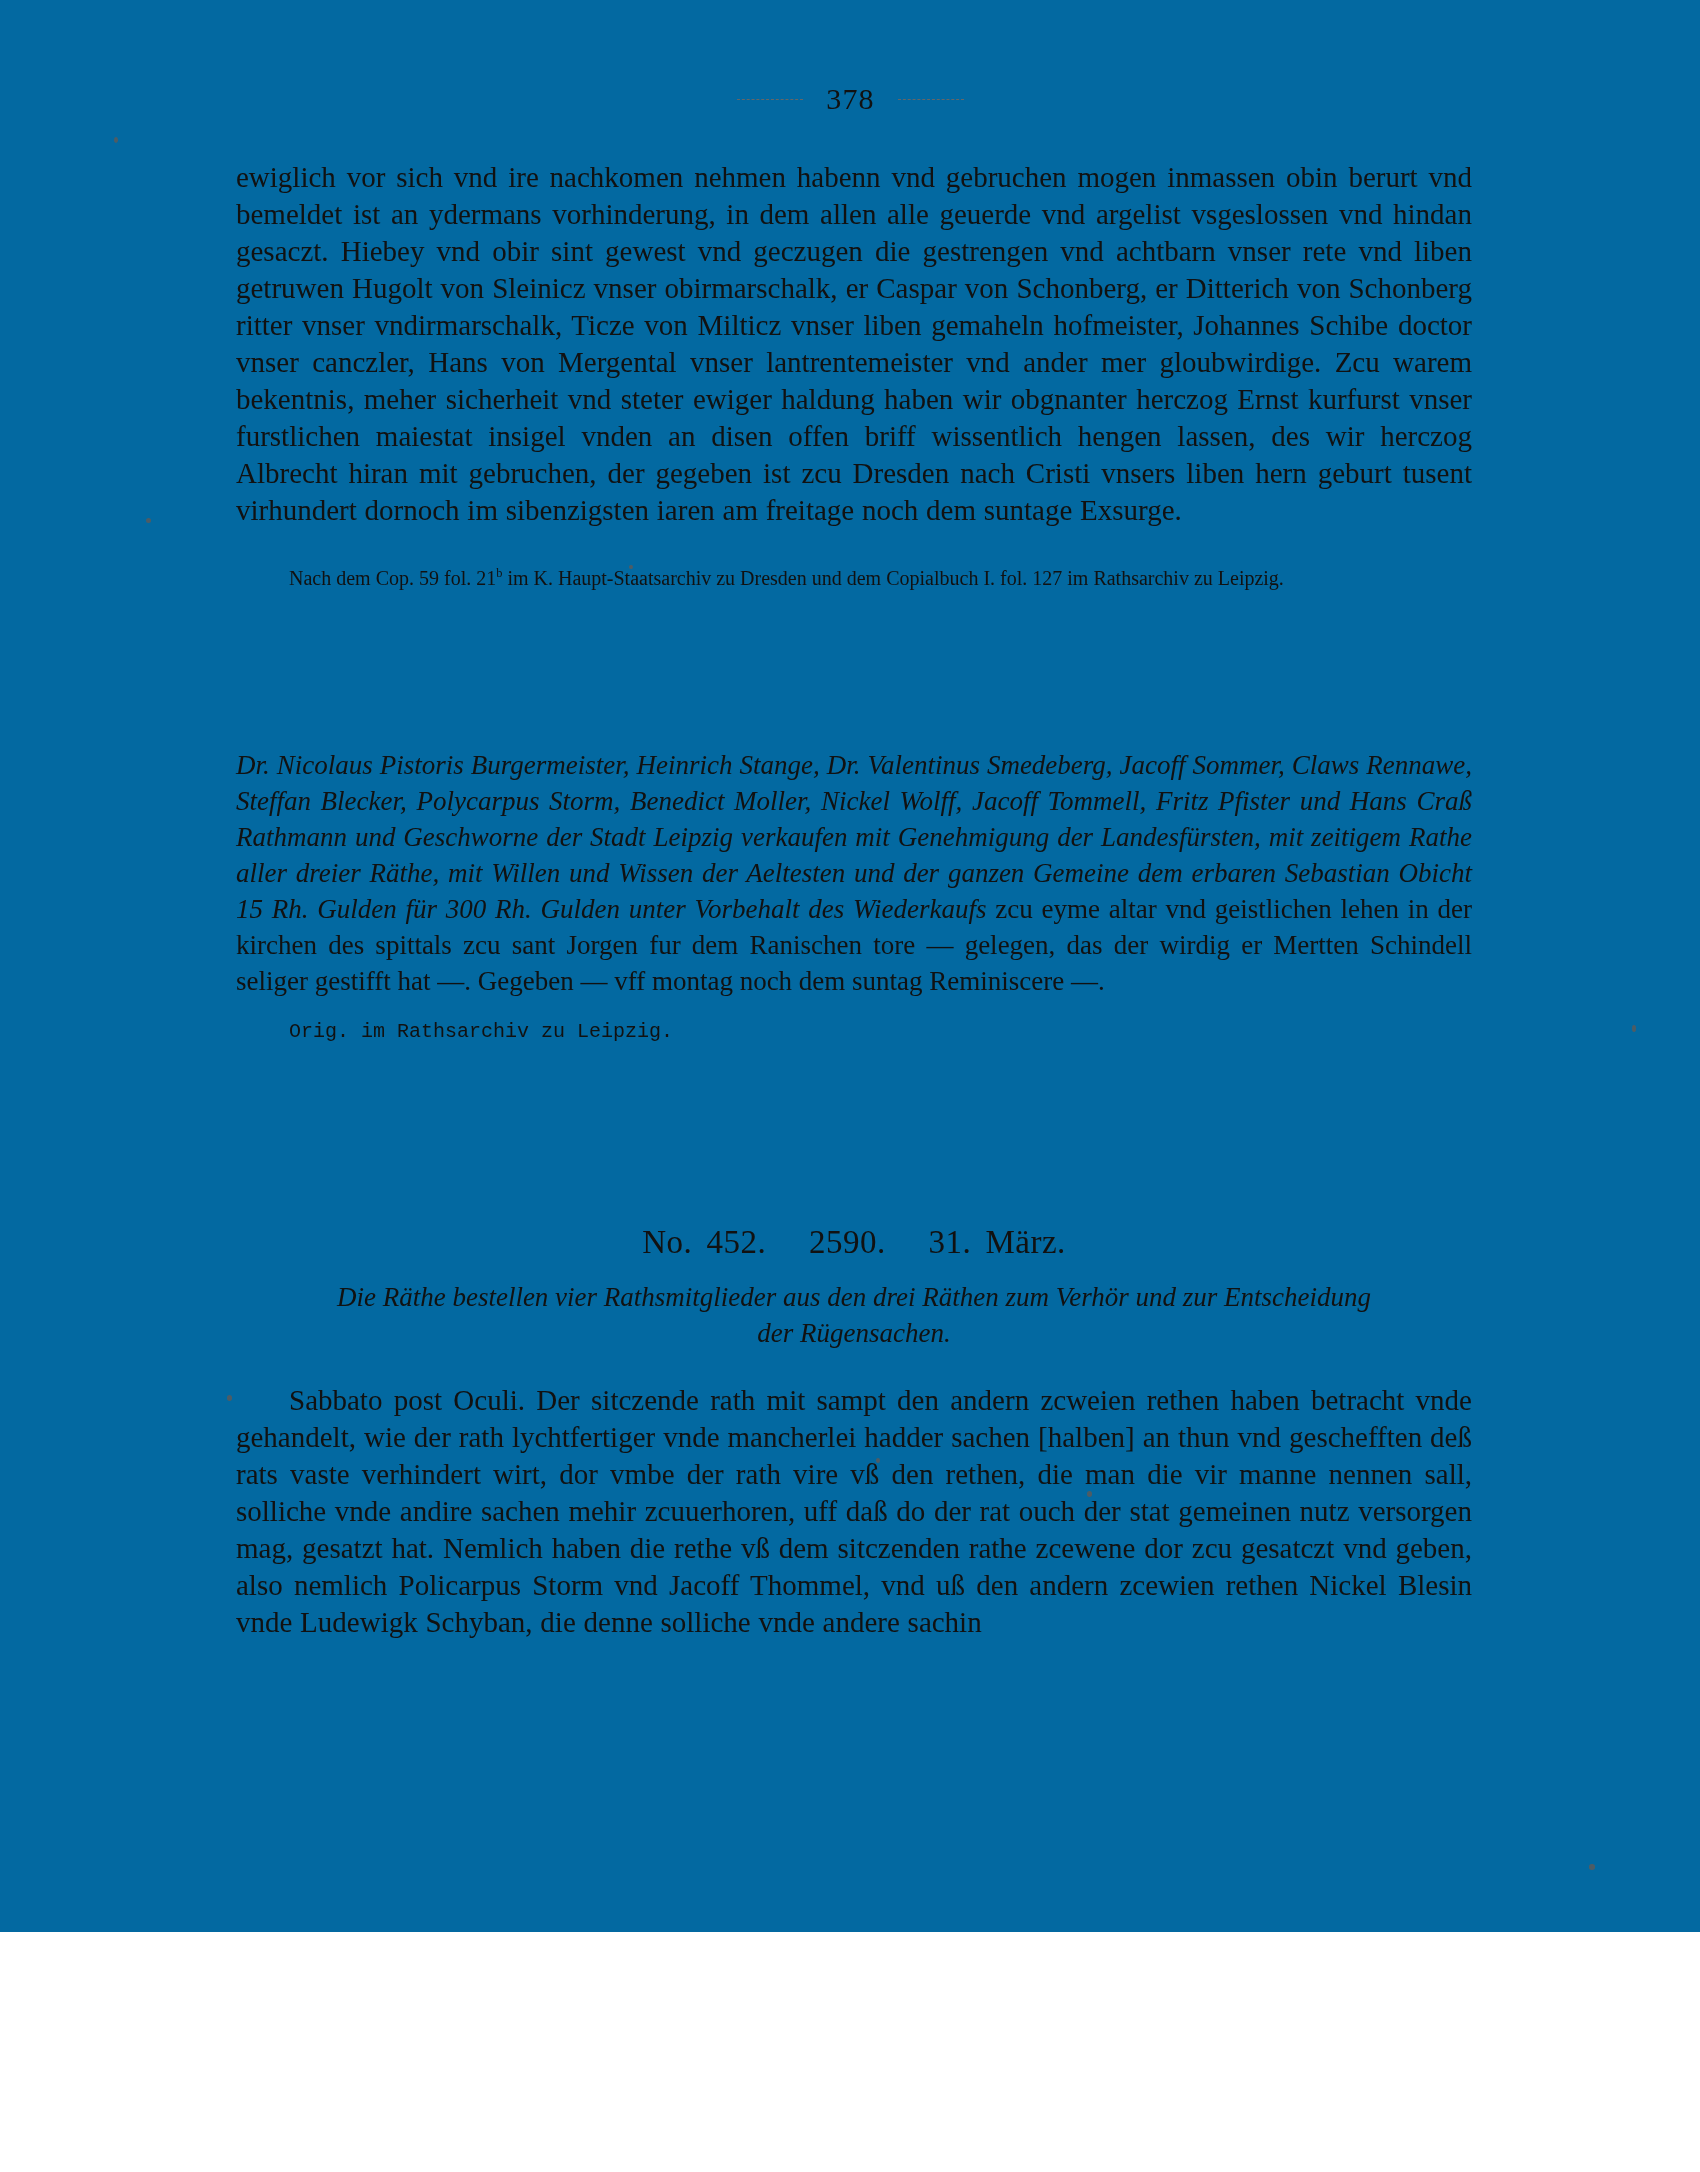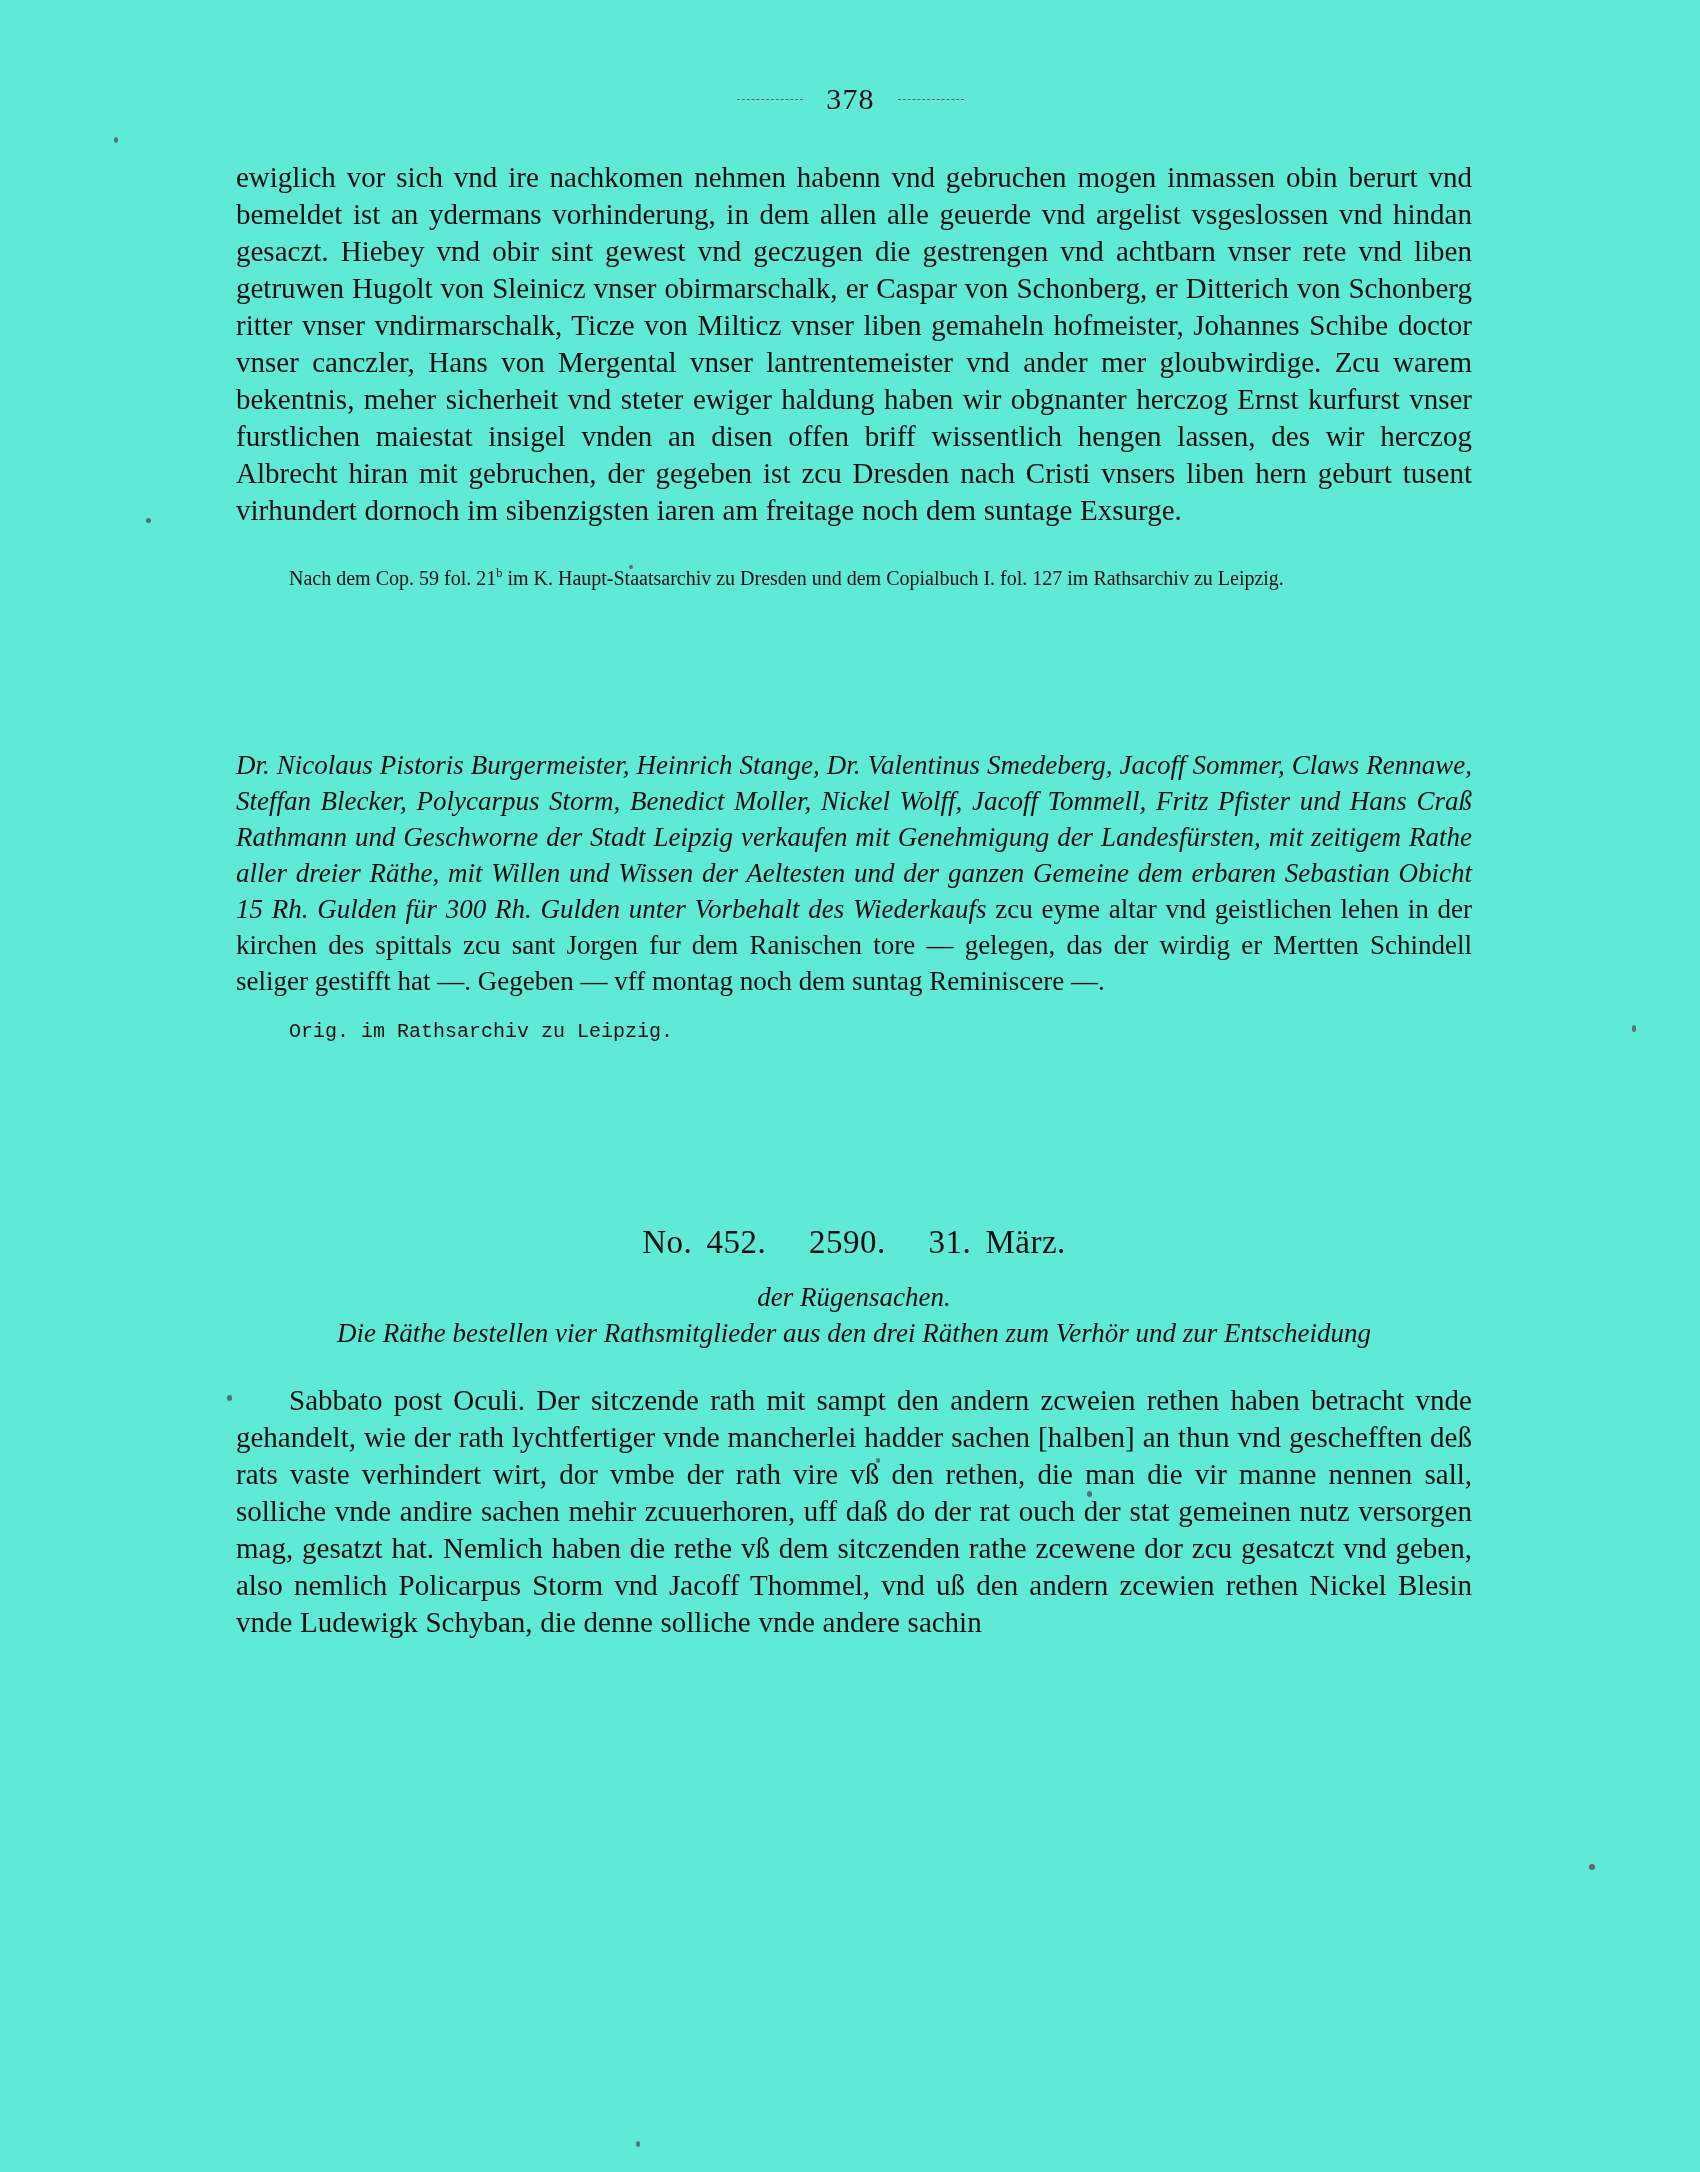--- a/index.html
+++ b/index.html
@@ -4,22 +4,22 @@
 <style>
   html, body {
     margin: 0;
     padding: 0;
     background: #ffffff;
   }
 
   .page {
     position: relative;
     width: 1701px;
-    height: 2172px;
-    background: #5eead4;
+    height: 1932px;
+    background: #0369a1;
     font-family: "Liberation Serif", "DejaVu Serif", serif;
     color: #111111;
     overflow: hidden;
   }
 
   
   .running-head {
     position: absolute;
     top: 82px;
     left: 0;
@@ -176,22 +176,22 @@
 
     <p class="note orig-note">Orig. im Rathsarchiv zu Leipzig.</p>
 
     <div class="sp-xl"></div>
     <div class="sp-l"></div>
 
     <p class="doc-heading">No. 452.   2590.   31. März.</p>
 
     <div class="sp-xs"></div>
 
+    <p class="regest-center">Die Räthe bestellen vier Rathsmitglieder aus den drei Räthen zum Verhör und zur Entscheidung</p>
     <p class="regest-center">der Rügensachen.</p>
-    <p class="regest-center">Die Räthe bestellen vier Rathsmitglieder aus den drei Räthen zum Verhör und zur Entscheidung</p>
 
     <div class="sp-s"></div>
 
     <p class="body-par indent">Sabbato post Oculi.  Der sitczende rath mit sampt den andern zcweien rethen haben betracht vnde gehandelt, wie der rath lychtfertiger vnde mancherlei hadder sachen [halben] an thun vnd geschefften deß rats vaste verhindert wirt, dor vmbe der rath vire vß den rethen, die man die vir manne nennen sall, solliche vnde andire sachen mehir zcuuerhoren, uff daß do der rat ouch der stat gemeinen nutz versorgen mag, gesatzt hat.  Nemlich haben die rethe vß dem sitczenden rathe zcewene dor zcu gesatczt vnd geben, also nemlich Policarpus Storm vnd Jacoff Thommel, vnd uß den andern zcewien rethen Nickel Blesin vnde Ludewigk Schyban, die denne solliche vnde andere sachin</p>
 
   </div>
 </div>
 
 
 </body></html>

